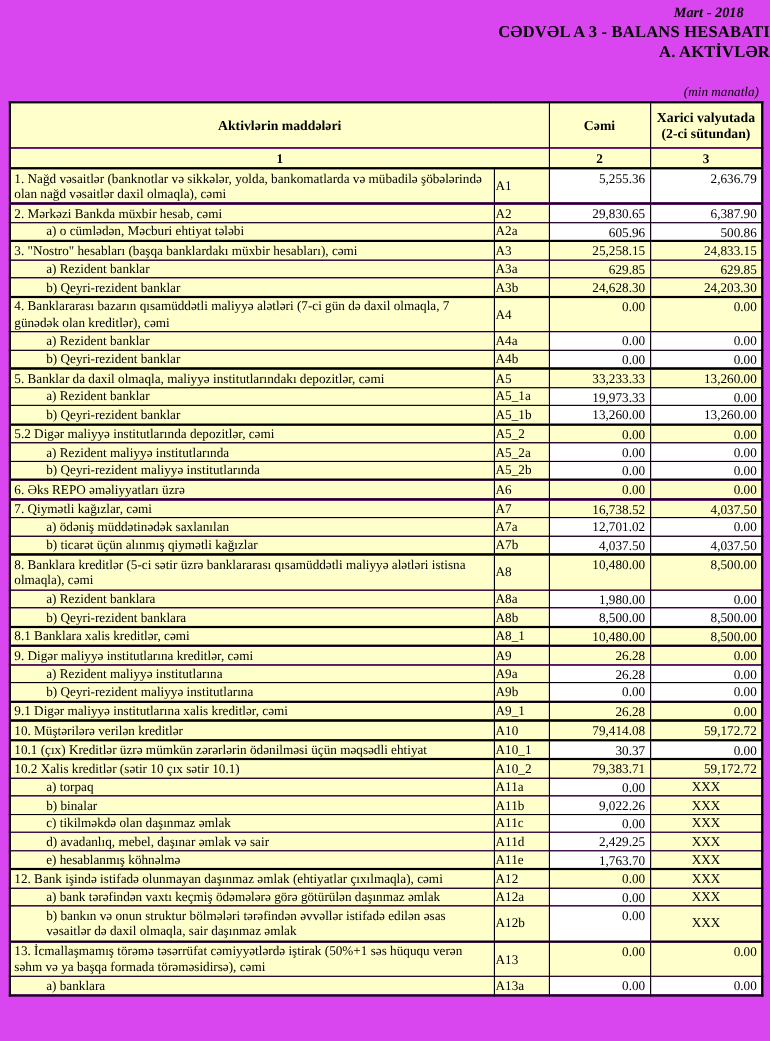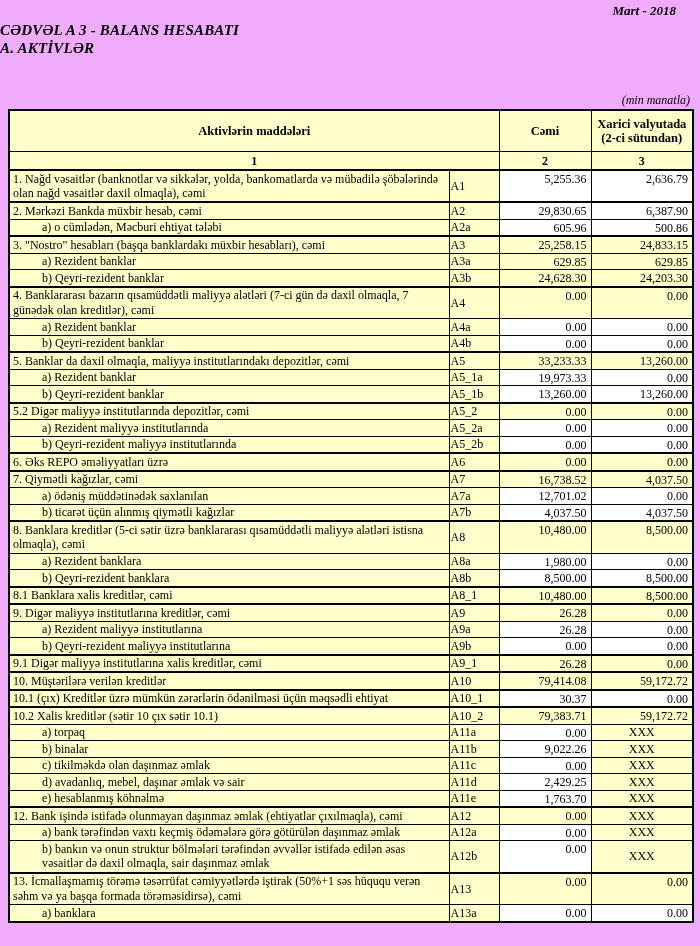--- a/index.html
+++ b/index.html
@@ -1,21 +1,21 @@
 <!DOCTYPE html>
 <html><head>
 <meta charset="utf-8">
 <style>
   html,body{margin:0;padding:0;background:#ffffff;}
   body{width:700px;font-family:"Liberation Serif", serif;color:#000;}
-  .page{width:700px;height:946px;position:relative;overflow:hidden;background:#f0abfc;}
+  .page{width:700px;height:946px;position:relative;overflow:hidden;background:#d946ef;}
   .date-line{text-align:right;padding:3px 24px 0 0;font-size:13px;font-weight:bold;font-style:italic;}
-  .title-block{text-align:left;margin-top:2px;line-height:18px;font-style:italic;}
+  .title-block{text-align:right;margin-top:2px;line-height:18px;}
   .title-main,.title-sub{font-size:15px;font-weight:bold;letter-spacing:.2px;}
-  .unit-note{text-align:right;padding-right:10px;margin-top:36px;font-size:12px;font-style:italic;margin-bottom:1px;}
+  .unit-note{text-align:right;padding-right:10px;margin-top:19px;font-size:12px;font-style:italic;margin-bottom:1px;}
   table.balance{border-collapse:collapse;table-layout:fixed;margin-left:8px;width:684px;border:2px solid #000;}
   col.c-label{width:440px;}
   col.c-code{width:50px;}
   col.c-total{width:92px;}
   col.c-foreign{width:102px;}
   th,td{border:1px solid #000;font-size:12px;overflow:hidden;}
   thead th{background:#FFFFCC;font-weight:bold;vertical-align:middle;text-align:center;line-height:14px;}
   tr.head-row th{height:38px;font-size:12.5px;margin-top:16px;}
   tr.num-row th{height:15px;border-bottom:2px solid #000;font-size:12px;}
   tbody td{background:#FFFFCC;vertical-align:middle;line-height:14.5px;}

